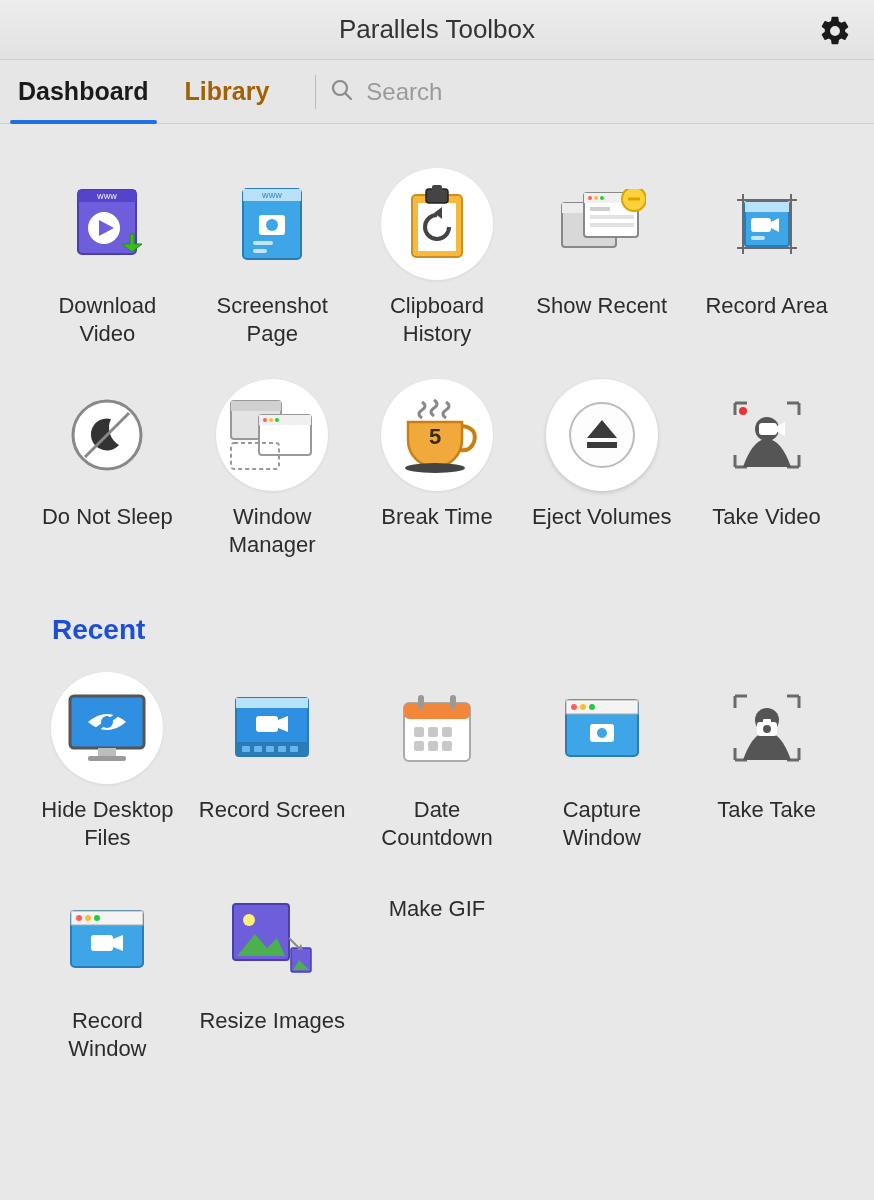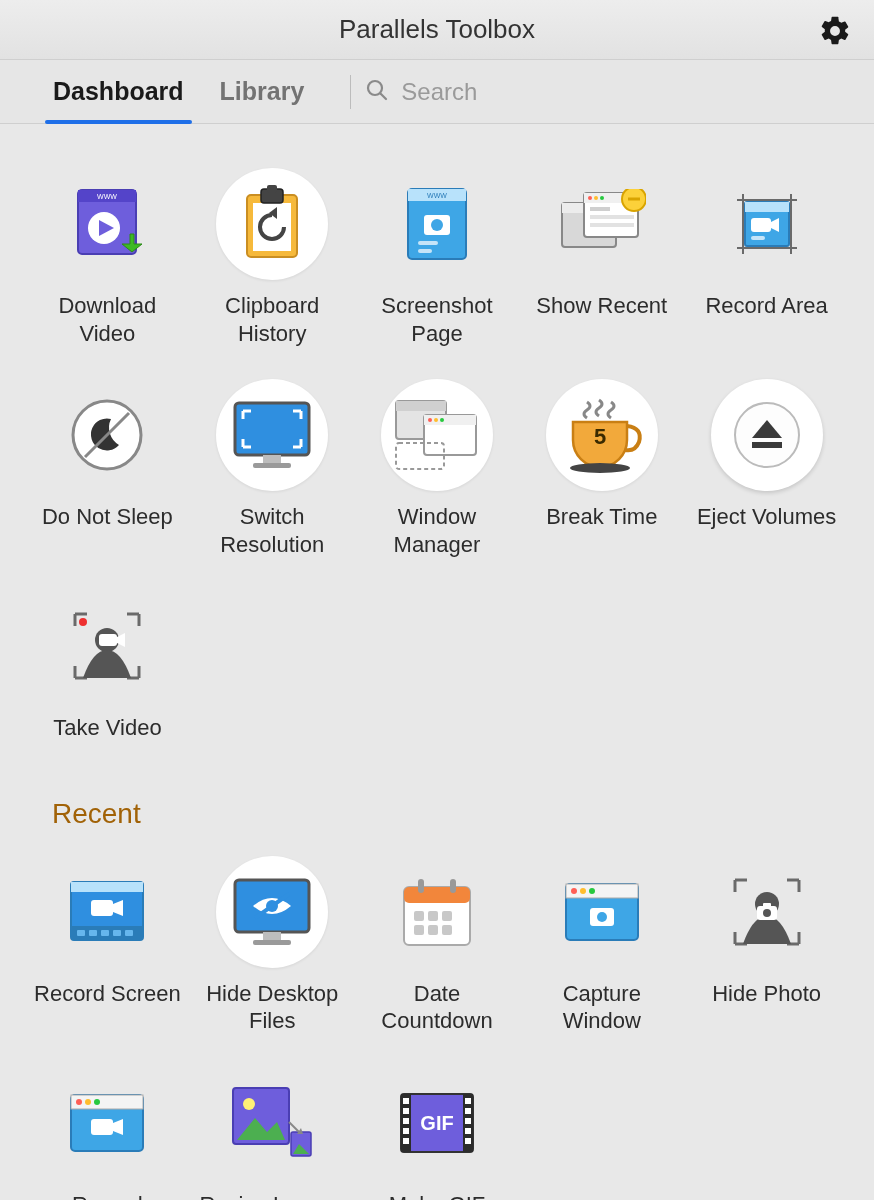--- a/index.html
+++ b/index.html
@@ -44,27 +44,26 @@
   display: flex;
   align-items: stretch;
   height: 100%;
 }
 .tab {
   padding: 0 18px;
   font-size: 25px;
   font-weight: 600;
   display: flex;
   align-items: center;
-  color: #737373;
+  color: #a16207;
   cursor: pointer;
   position: relative;
 }
 .tab.active {
   color: #1a1a1a;
-  margin-left: 35px;
 }
 .tab.active::after {
   content: "";
   position: absolute;
   left: 10px; right: 10px; bottom: -1px;
   height: 4px;
   background: #1f6fe8;
   border-radius: 2px;
 }
 .vdiv {
@@ -123,23 +122,23 @@
 .tool .label {
   margin-top: 12px;
   font-size: 22px;
   color: #2c2c2c;
   text-align: center;
   line-height: 1.25;
   max-width: 160px;
 }
 .section-title {
   font-size: 28px;
-  font-weight: 400;
+  font-weight: 700;
   margin: 52px 0 22px 22px;
-  color: #a16207;
+  color: #1d4ed8;
 }
 svg { display: block; }
 </style>
 </head>
 <body>
 
 <div class="titlebar">
   <div class="title">Parallels Toolbox</div>
   <div class="gear">
     <svg viewBox="0 0 24 24" width="34" height="34">
@@ -176,46 +175,46 @@
           <circle cx="32" cy="42" r="16" fill="#fff"></circle>
           <polygon points="27,34 27,50 42,42" fill="#6e5edc"></polygon>
           <path d="M52 50 l10 0 l0 -8 l8 10 l-8 10 l0 -8 l-10 0z" transform="rotate(90 58 54)" fill="#3cba24" stroke="#2c8a18" stroke-width="1"></path>
         </svg>
       </div>
       <div class="label">Download Video</div>
     </div>
 
 
     <div class="tool">
+      <div class="iconwrap">
+        <svg width="66" height="78" viewBox="0 0 66 78">
+          <rect x="4" y="4" width="58" height="70" rx="4" fill="#3ea6e6" stroke="#2a7cb8" stroke-width="2"></rect>
+          <rect x="4" y="4" width="58" height="12" fill="#b8e2fb"></rect>
+          <text x="33" y="13" font-size="7" fill="#2a7cb8" text-anchor="middle" font-family="Arial">WWW</text>
+          <rect x="20" y="30" width="26" height="20" rx="3" fill="#fff"></rect>
+          <circle cx="33" cy="40" r="6" fill="#3ea6e6"></circle>
+          <rect x="14" y="56" width="20" height="4" rx="2" fill="#fff" opacity="0.7"></rect>
+          <rect x="14" y="64" width="14" height="4" rx="2" fill="#fff" opacity="0.7"></rect>
+        </svg>
+      </div>
+      <div class="label">Screenshot Page</div>
+    </div>
+
+    <div class="tool">
       <div class="iconwrap circ">
         <svg width="62" height="78" viewBox="0 0 62 78">
           <rect x="6" y="10" width="50" height="62" rx="4" fill="#f6b93b" stroke="#ca8e22" stroke-width="2"></rect>
           <rect x="12" y="18" width="38" height="48" fill="#fff"></rect>
           <rect x="20" y="4" width="22" height="14" rx="3" fill="#444" stroke="#222" stroke-width="1.5"></rect>
           <rect x="26" y="0" width="10" height="8" rx="2" fill="#444"></rect>
           <path d="M31 30 a12 12 0 1 0 12 12" fill="none" stroke="#444" stroke-width="4"></path>
           <polygon points="28,28 36,22 36,34" fill="#444"></polygon>
         </svg>
       </div>
       <div class="label">Clipboard History</div>
-    </div>
-
-    <div class="tool">
-      <div class="iconwrap">
-        <svg width="66" height="78" viewBox="0 0 66 78">
-          <rect x="4" y="4" width="58" height="70" rx="4" fill="#3ea6e6" stroke="#2a7cb8" stroke-width="2"></rect>
-          <rect x="4" y="4" width="58" height="12" fill="#b8e2fb"></rect>
-          <text x="33" y="13" font-size="7" fill="#2a7cb8" text-anchor="middle" font-family="Arial">WWW</text>
-          <rect x="20" y="30" width="26" height="20" rx="3" fill="#fff"></rect>
-          <circle cx="33" cy="40" r="6" fill="#3ea6e6"></circle>
-          <rect x="14" y="56" width="20" height="4" rx="2" fill="#fff" opacity="0.7"></rect>
-          <rect x="14" y="64" width="14" height="4" rx="2" fill="#fff" opacity="0.7"></rect>
-        </svg>
-      </div>
-      <div class="label">Screenshot Page</div>
     </div>
 
     <div class="tool">
       <div class="iconwrap">
         <svg width="88" height="70" viewBox="0 0 88 70">
           <rect x="4" y="14" width="54" height="44" rx="3" fill="#d8d8d8" stroke="#888" stroke-width="2"></rect>
           <rect x="4" y="14" width="54" height="10" fill="#ececec"></rect>
           <rect x="26" y="4" width="54" height="44" rx="3" fill="#fff" stroke="#888" stroke-width="2"></rect>
           <rect x="26" y="4" width="54" height="10" fill="#f0f0f0"></rect>
           <circle cx="32" cy="9" r="2" fill="#ff5f56"></circle>
@@ -252,31 +251,20 @@
       <div class="iconwrap">
         <svg width="80" height="80" viewBox="0 0 80 80">
           <circle cx="40" cy="40" r="34" fill="#fff" stroke="#888" stroke-width="3"></circle>
           <path d="M44 24 a16 16 0 1 0 8 26 a20 20 0 0 1 -8 -26z" fill="#333"></path>
           <line x1="18" y1="62" x2="62" y2="18" stroke="#888" stroke-width="3"></line>
         </svg>
       </div>
       <div class="label">Do Not Sleep</div>
     </div>
 
-    <div class="tool">
-      <div class="iconwrap circ">
-        <svg width="90" height="76" viewBox="0 0 90 76">
-          <rect x="8" y="6" width="74" height="52" rx="4" fill="#2f8fe0" stroke="#555" stroke-width="3"></rect>
-          <path d="M16 14 l8 0 M16 14 l0 8 M74 14 l-8 0 M74 14 l0 8 M16 50 l8 0 M16 50 l0 -8 M74 50 l-8 0 M74 50 l0 -8" stroke="#fff" stroke-width="3" fill="none"></path>
-          <rect x="36" y="58" width="18" height="8" fill="#bdbdbd"></rect>
-          <rect x="26" y="66" width="38" height="5" rx="2" fill="#9a9a9a"></rect>
-        </svg>
-      </div>
-      <div class="label">Switch Resolution</div>
-    </div>
 
     <div class="tool">
       <div class="iconwrap circ">
         <svg width="94" height="80" viewBox="0 0 94 80">
           <rect x="6" y="6" width="50" height="38" rx="3" fill="#e4e4e4" stroke="#999" stroke-width="2"></rect>
           <rect x="6" y="6" width="50" height="10" fill="#d0d0d0"></rect>
           <rect x="34" y="20" width="52" height="40" rx="3" fill="#fff" stroke="#999" stroke-width="2"></rect>
           <rect x="34" y="20" width="52" height="10" fill="#f0f0f0"></rect>
           <circle cx="40" cy="25" r="2" fill="#ff5f56"></circle>
             <circle cx="46" cy="25" r="2" fill="#ffbd2e"></circle>
@@ -323,54 +311,54 @@
         </svg>
       </div>
       <div class="label">Take Video</div>
     </div>
 
   </div>
 
   <div class="section-title">Recent</div>
 
   <div class="grid">
+
+    <div class="tool">
+      <div class="iconwrap circ">
+        <svg width="90" height="76" viewBox="0 0 90 76">
+          <rect x="8" y="6" width="74" height="52" rx="4" fill="#2f8fe0" stroke="#555" stroke-width="3"></rect>
+          <path d="M26 32 q19 -16 38 0 q-19 16 -38 0z" fill="#fff"></path>
+          <circle cx="45" cy="32" r="6" fill="#2f8fe0"></circle>
+          <line x1="28" y1="44" x2="62" y2="20" stroke="#2f8fe0" stroke-width="4"></line>
+          <rect x="36" y="58" width="18" height="8" fill="#bdbdbd"></rect>
+          <rect x="26" y="66" width="38" height="5" rx="2" fill="#9a9a9a"></rect>
+        </svg>
+      </div>
+      <div class="label">Hide Desktop Files</div>
+    </div>
 
     <div class="tool">
       <div class="iconwrap">
         <svg width="80" height="68" viewBox="0 0 80 68">
           <rect x="4" y="4" width="72" height="58" rx="3" fill="#2f8fe0" stroke="#2a7cb8" stroke-width="2"></rect>
           <rect x="4" y="4" width="72" height="10" fill="#b8e2fb"></rect>
           <rect x="4" y="48" width="72" height="14" fill="#2a7cb8"></rect>
           <rect x="10" y="52" width="8" height="6" rx="1" fill="#66b6ed"></rect>
             <rect x="22" y="52" width="8" height="6" rx="1" fill="#66b6ed"></rect>
             <rect x="34" y="52" width="8" height="6" rx="1" fill="#66b6ed"></rect>
             <rect x="46" y="52" width="8" height="6" rx="1" fill="#66b6ed"></rect>
             <rect x="58" y="52" width="8" height="6" rx="1" fill="#66b6ed"></rect>
           <rect x="24" y="22" width="22" height="16" rx="3" fill="#fff"></rect>
           <polygon points="46,26 56,22 56,38 46,34" fill="#fff"></polygon>
         </svg>
       </div>
       <div class="label">Record Screen</div>
     </div>
 
     <div class="tool">
-      <div class="iconwrap circ">
-        <svg width="90" height="76" viewBox="0 0 90 76">
-          <rect x="8" y="6" width="74" height="52" rx="4" fill="#2f8fe0" stroke="#555" stroke-width="3"></rect>
-          <path d="M26 32 q19 -16 38 0 q-19 16 -38 0z" fill="#fff"></path>
-          <circle cx="45" cy="32" r="6" fill="#2f8fe0"></circle>
-          <line x1="28" y1="44" x2="62" y2="20" stroke="#2f8fe0" stroke-width="4"></line>
-          <rect x="36" y="58" width="18" height="8" fill="#bdbdbd"></rect>
-          <rect x="26" y="66" width="38" height="5" rx="2" fill="#9a9a9a"></rect>
-        </svg>
-      </div>
-      <div class="label">Hide Desktop Files</div>
-    </div>
-
-    <div class="tool">
       <div class="iconwrap">
         <svg width="78" height="78" viewBox="0 0 78 78">
           <rect x="6" y="14" width="66" height="58" rx="5" fill="#fff" stroke="#aaa" stroke-width="2"></rect>
           <rect x="6" y="14" width="66" height="16" rx="5" fill="#f2863b"></rect>
           <rect x="20" y="6" width="6" height="14" rx="3" fill="#999"></rect>
           <rect x="52" y="6" width="6" height="14" rx="3" fill="#999"></rect>
           <rect x="16" y="38" width="10" height="10" rx="2" fill="#c8c8c8"></rect>
             <rect x="30" y="38" width="10" height="10" rx="2" fill="#c8c8c8"></rect>
             <rect x="44" y="38" width="10" height="10" rx="2" fill="#c8c8c8"></rect>
           <rect x="16" y="52" width="10" height="10" rx="2" fill="#c8c8c8"></rect>
@@ -400,21 +388,21 @@
       <div class="iconwrap">
         <svg width="80" height="80" viewBox="0 0 80 80">
           <path d="M8 8 l12 0 M8 8 l0 12 M72 8 l-12 0 M72 8 l0 12 M8 72 l12 0 M8 72 l0 -12 M72 72 l-12 0 M72 72 l0 -12" stroke="#6a6a6a" stroke-width="3" fill="none"></path>
           <circle cx="40" cy="32" r="12" fill="#555"></circle>
           <path d="M16 72 q10 -28 24 -28 q14 0 24 28 z" fill="#555"></path>
           <rect x="30" y="34" width="20" height="14" rx="3" fill="#fff"></rect>
           <circle cx="40" cy="41" r="4" fill="#555"></circle>
           <rect x="36" y="31" width="8" height="5" rx="1" fill="#fff"></rect>
         </svg>
       </div>
-      <div class="label">Hide Photo</div>
+      <div class="label">Take Take</div>
     </div>
 
     <div class="tool">
       <div class="iconwrap">
         <svg width="80" height="64" viewBox="0 0 80 64">
           <rect x="4" y="4" width="72" height="56" rx="4" fill="#3ea6e6" stroke="#2a7cb8" stroke-width="2"></rect>
           <rect x="4" y="4" width="72" height="14" fill="#f4f4f4" stroke="#aaa" stroke-width="1"></rect>
           <circle cx="12" cy="11" r="3" fill="#ff5f56"></circle>
             <circle cx="21" cy="11" r="3" fill="#ffbd2e"></circle>
             <circle cx="30" cy="11" r="3" fill="#27c93f"></circle>
@@ -434,36 +422,18 @@
           <rect x="62" y="48" width="20" height="24" rx="2" fill="#6e5edc" stroke="#4a3eb3" stroke-width="1.5"></rect>
           <polygon points="64,70 70,60 76,66 80,70" fill="#4caf50"></polygon>
           <path d="M60 38 l10 10" stroke="#888" stroke-width="2"></path>
           <polygon points="68,50 72,44 74,50" fill="#888"></polygon>
         </svg>
       </div>
       <div class="label">Resize Images</div>
     </div>
 
     <div class="tool">
-      <div class="iconwrap">
-        <svg width="80" height="66" viewBox="0 0 80 66">
-          <rect x="4" y="4" width="72" height="58" rx="3" fill="#6e5edc" stroke="#333" stroke-width="2"></rect>
-          <rect x="4" y="4" width="10" height="58" fill="#2c2c2c"></rect>
-          <rect x="66" y="4" width="10" height="58" fill="#2c2c2c"></rect>
-          <rect x="6" y="8" width="6" height="6" fill="#fff"></rect>
-            <rect x="6" y="18" width="6" height="6" fill="#fff"></rect>
-            <rect x="6" y="28" width="6" height="6" fill="#fff"></rect>
-            <rect x="6" y="38" width="6" height="6" fill="#fff"></rect>
-            <rect x="6" y="48" width="6" height="6" fill="#fff"></rect>
-          <rect x="68" y="8" width="6" height="6" fill="#fff"></rect>
-            <rect x="68" y="18" width="6" height="6" fill="#fff"></rect>
-            <rect x="68" y="28" width="6" height="6" fill="#fff"></rect>
-            <rect x="68" y="38" width="6" height="6" fill="#fff"></rect>
-            <rect x="68" y="48" width="6" height="6" fill="#fff"></rect>
-          <text x="40" y="40" font-size="20" font-weight="bold" fill="#fff" text-anchor="middle" font-family="Arial">GIF</text>
-        </svg>
-      </div>
       <div class="label">Make GIF</div>
     </div>
 
   </div>
 
 </div>
 
 </body></html>

